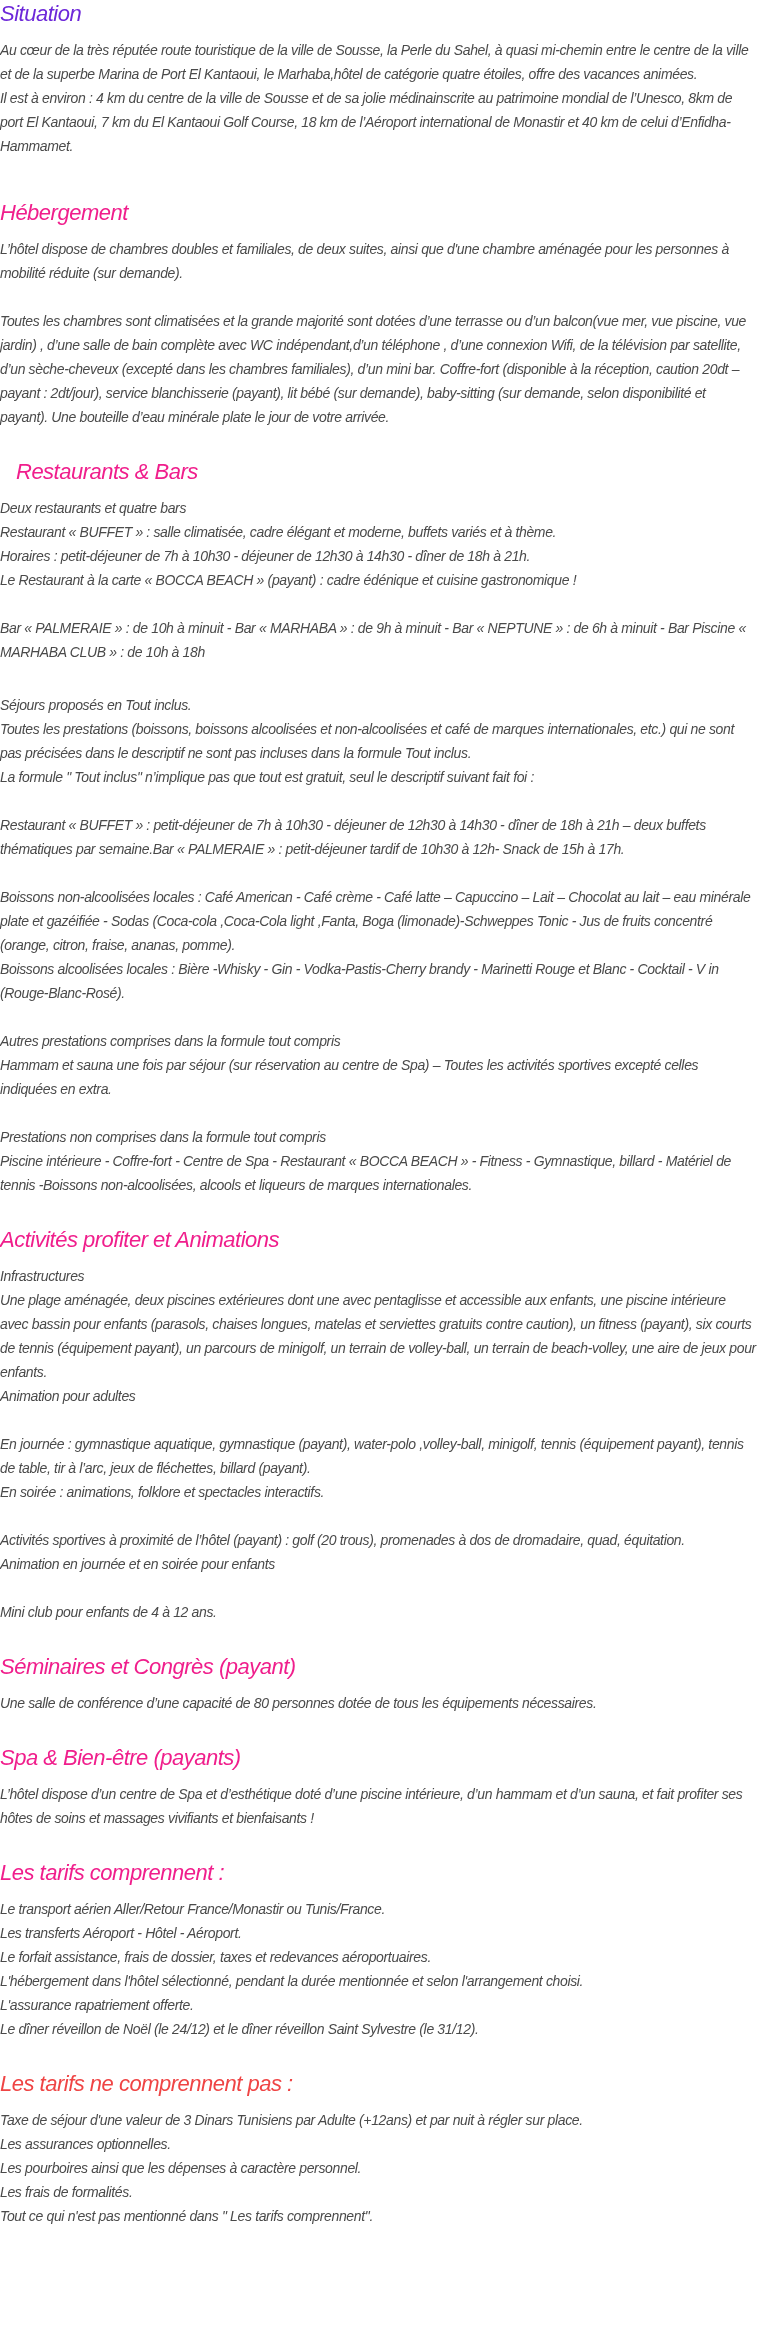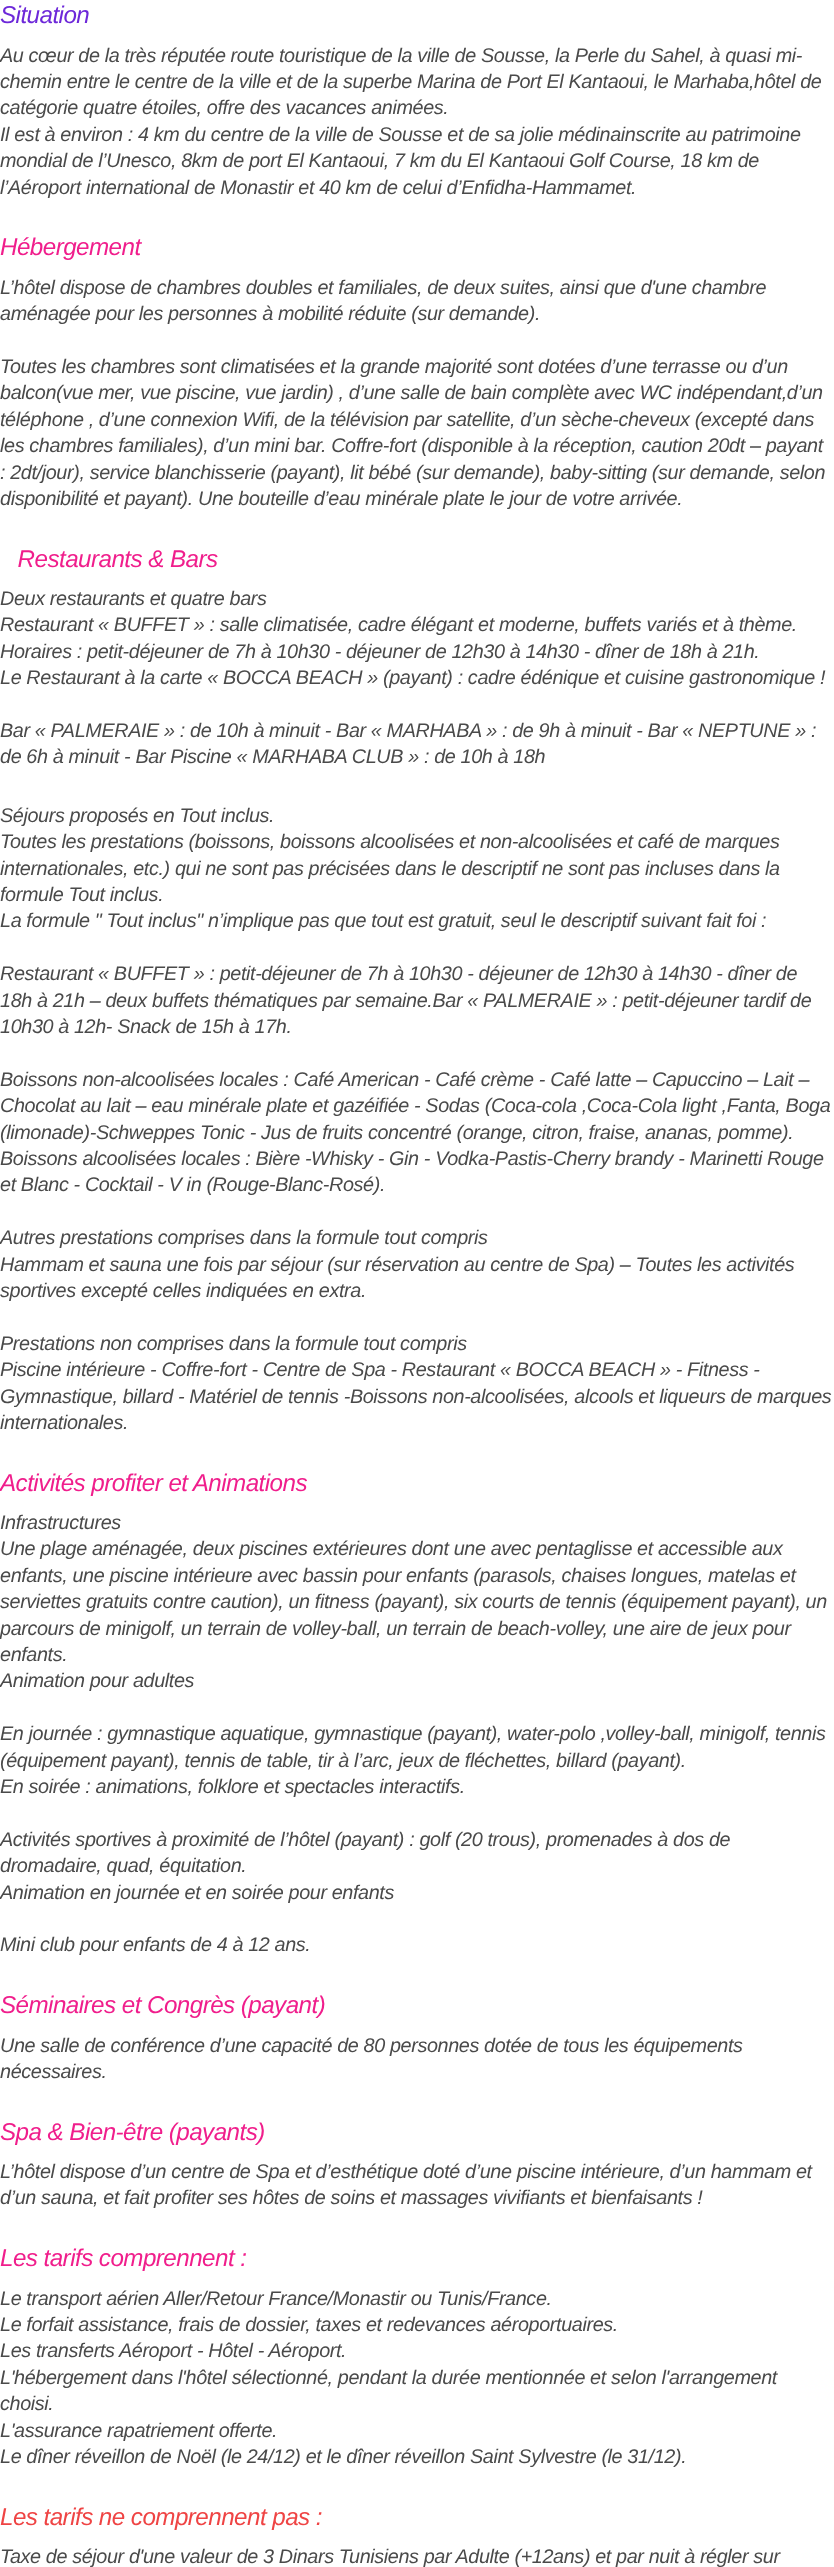--- a/index.html
+++ b/index.html
@@ -15,21 +15,21 @@
     font-style: italic;
     font-weight: normal;
     color: #f01e8c;
     font-size: 22px;
     line-height: 28px;
     margin: 0 0 10px 0;
     letter-spacing: -0.5px;
   }
   .para {
     font-style: italic;
-    font-size: 18px;
+    font-size: 14px;
     line-height: 24px;
     margin: 0;
     letter-spacing: -0.35px;
     color: #4a4a4a;
   }
   .blank { height: 24px; }
   .gap { height: 29px; }
 </style>
 </head>
 <body>
@@ -37,21 +37,21 @@
 <div class="page">
 
   <section class="section">
     <h2 class="section-title" style="color: #6d28d9;">Situation</h2>
     <p class="para">Au cœur de la très réputée route touristique de la ville de Sousse, la Perle du Sahel, à quasi mi-chemin entre le centre de la ville et de la superbe Marina de Port El Kantaoui, le Marhaba,hôtel de catégorie quatre étoiles, offre des vacances animées.</p>
     <p class="para">Il est à environ : 4 km du centre de la ville de Sousse et de sa jolie médinainscrite au patrimoine mondial de l’Unesco, 8km de port El Kantaoui, 7 km du El Kantaoui Golf Course, 18 km de l’Aéroport international de Monastir et 40 km de celui d’Enfidha-Hammamet.</p>
   </section>
   <div class="gap"></div>
 
   <section class="section">
-    <h2 class="section-title" style="color: rgb(240, 30, 140);">Hébergement</h2>
+    <h2 class="section-title" style="color: rgb(240, 30, 140); margin-top: 12px;">Hébergement</h2>
     <p class="para">L’hôtel dispose de chambres doubles et familiales, de deux suites, ainsi que d'une chambre aménagée pour les personnes à mobilité réduite (sur demande).</p>
     <div class="blank"></div>
     <p class="para">Toutes les chambres sont climatisées et la grande majorité sont dotées d’une terrasse ou d’un balcon(vue mer, vue piscine, vue jardin) , d’une salle de bain complète avec WC indépendant,d’un téléphone , d’une connexion Wifi, de la télévision par satellite, d’un sèche-cheveux (excepté dans les chambres familiales), d’un mini bar. Coffre-fort (disponible à la réception, caution 20dt – payant : 2dt/jour), service blanchisserie (payant), lit bébé (sur demande), baby-sitting (sur demande, selon disponibilité et payant). Une bouteille d’eau minérale plate le jour de votre arrivée.</p>
   </section>
   <div class="gap"></div>
 
   <section class="section">
     <h2 class="section-title" style="color: rgb(240, 30, 140); padding-left: 16px;">Restaurants &amp; Bars</h2>
     <p class="para">Deux restaurants et quatre bars</p>
     <p class="para">Restaurant « BUFFET » : salle climatisée, cadre élégant et moderne, buffets variés et à thème.</p>
@@ -104,22 +104,22 @@
 
   <section class="section">
     <h2 class="section-title" style="color: rgb(240, 30, 140);">Spa &amp; Bien-être (payants)</h2>
     <p class="para">L’hôtel dispose d’un centre de Spa et d’esthétique doté d’une piscine intérieure, d’un hammam et d’un sauna, et fait profiter ses hôtes de soins et massages vivifiants et bienfaisants !</p>
   </section>
   <div class="gap"></div>
 
   <section class="section">
     <h2 class="section-title" style="color: rgb(240, 30, 140);">Les tarifs comprennent :</h2>
     <p class="para">Le transport aérien Aller/Retour France/Monastir ou Tunis/France.</p>
+    <p class="para">Les transferts Aéroport - Hôtel - Aéroport.</p>
     <p class="para">Le forfait assistance, frais de dossier, taxes et redevances aéroportuaires.</p>
-    <p class="para">Les transferts Aéroport - Hôtel - Aéroport.</p>
     <p class="para">L'hébergement dans l'hôtel sélectionné, pendant la durée mentionnée et selon l'arrangement choisi.</p>
     <p class="para">L'assurance rapatriement offerte.</p>
     <p class="para">Le dîner réveillon de Noël (le 24/12) et le dîner réveillon Saint Sylvestre (le 31/12).</p>
   </section>
   <div class="gap"></div>
 
   <section class="section">
     <h2 class="section-title" style="color: #ef4444;">Les tarifs ne comprennent pas :</h2>
     <p class="para">Taxe de séjour d'une valeur de 3 Dinars Tunisiens par Adulte (+12ans) et par nuit à régler sur place.</p>
     <p class="para">Les assurances optionnelles.</p>

